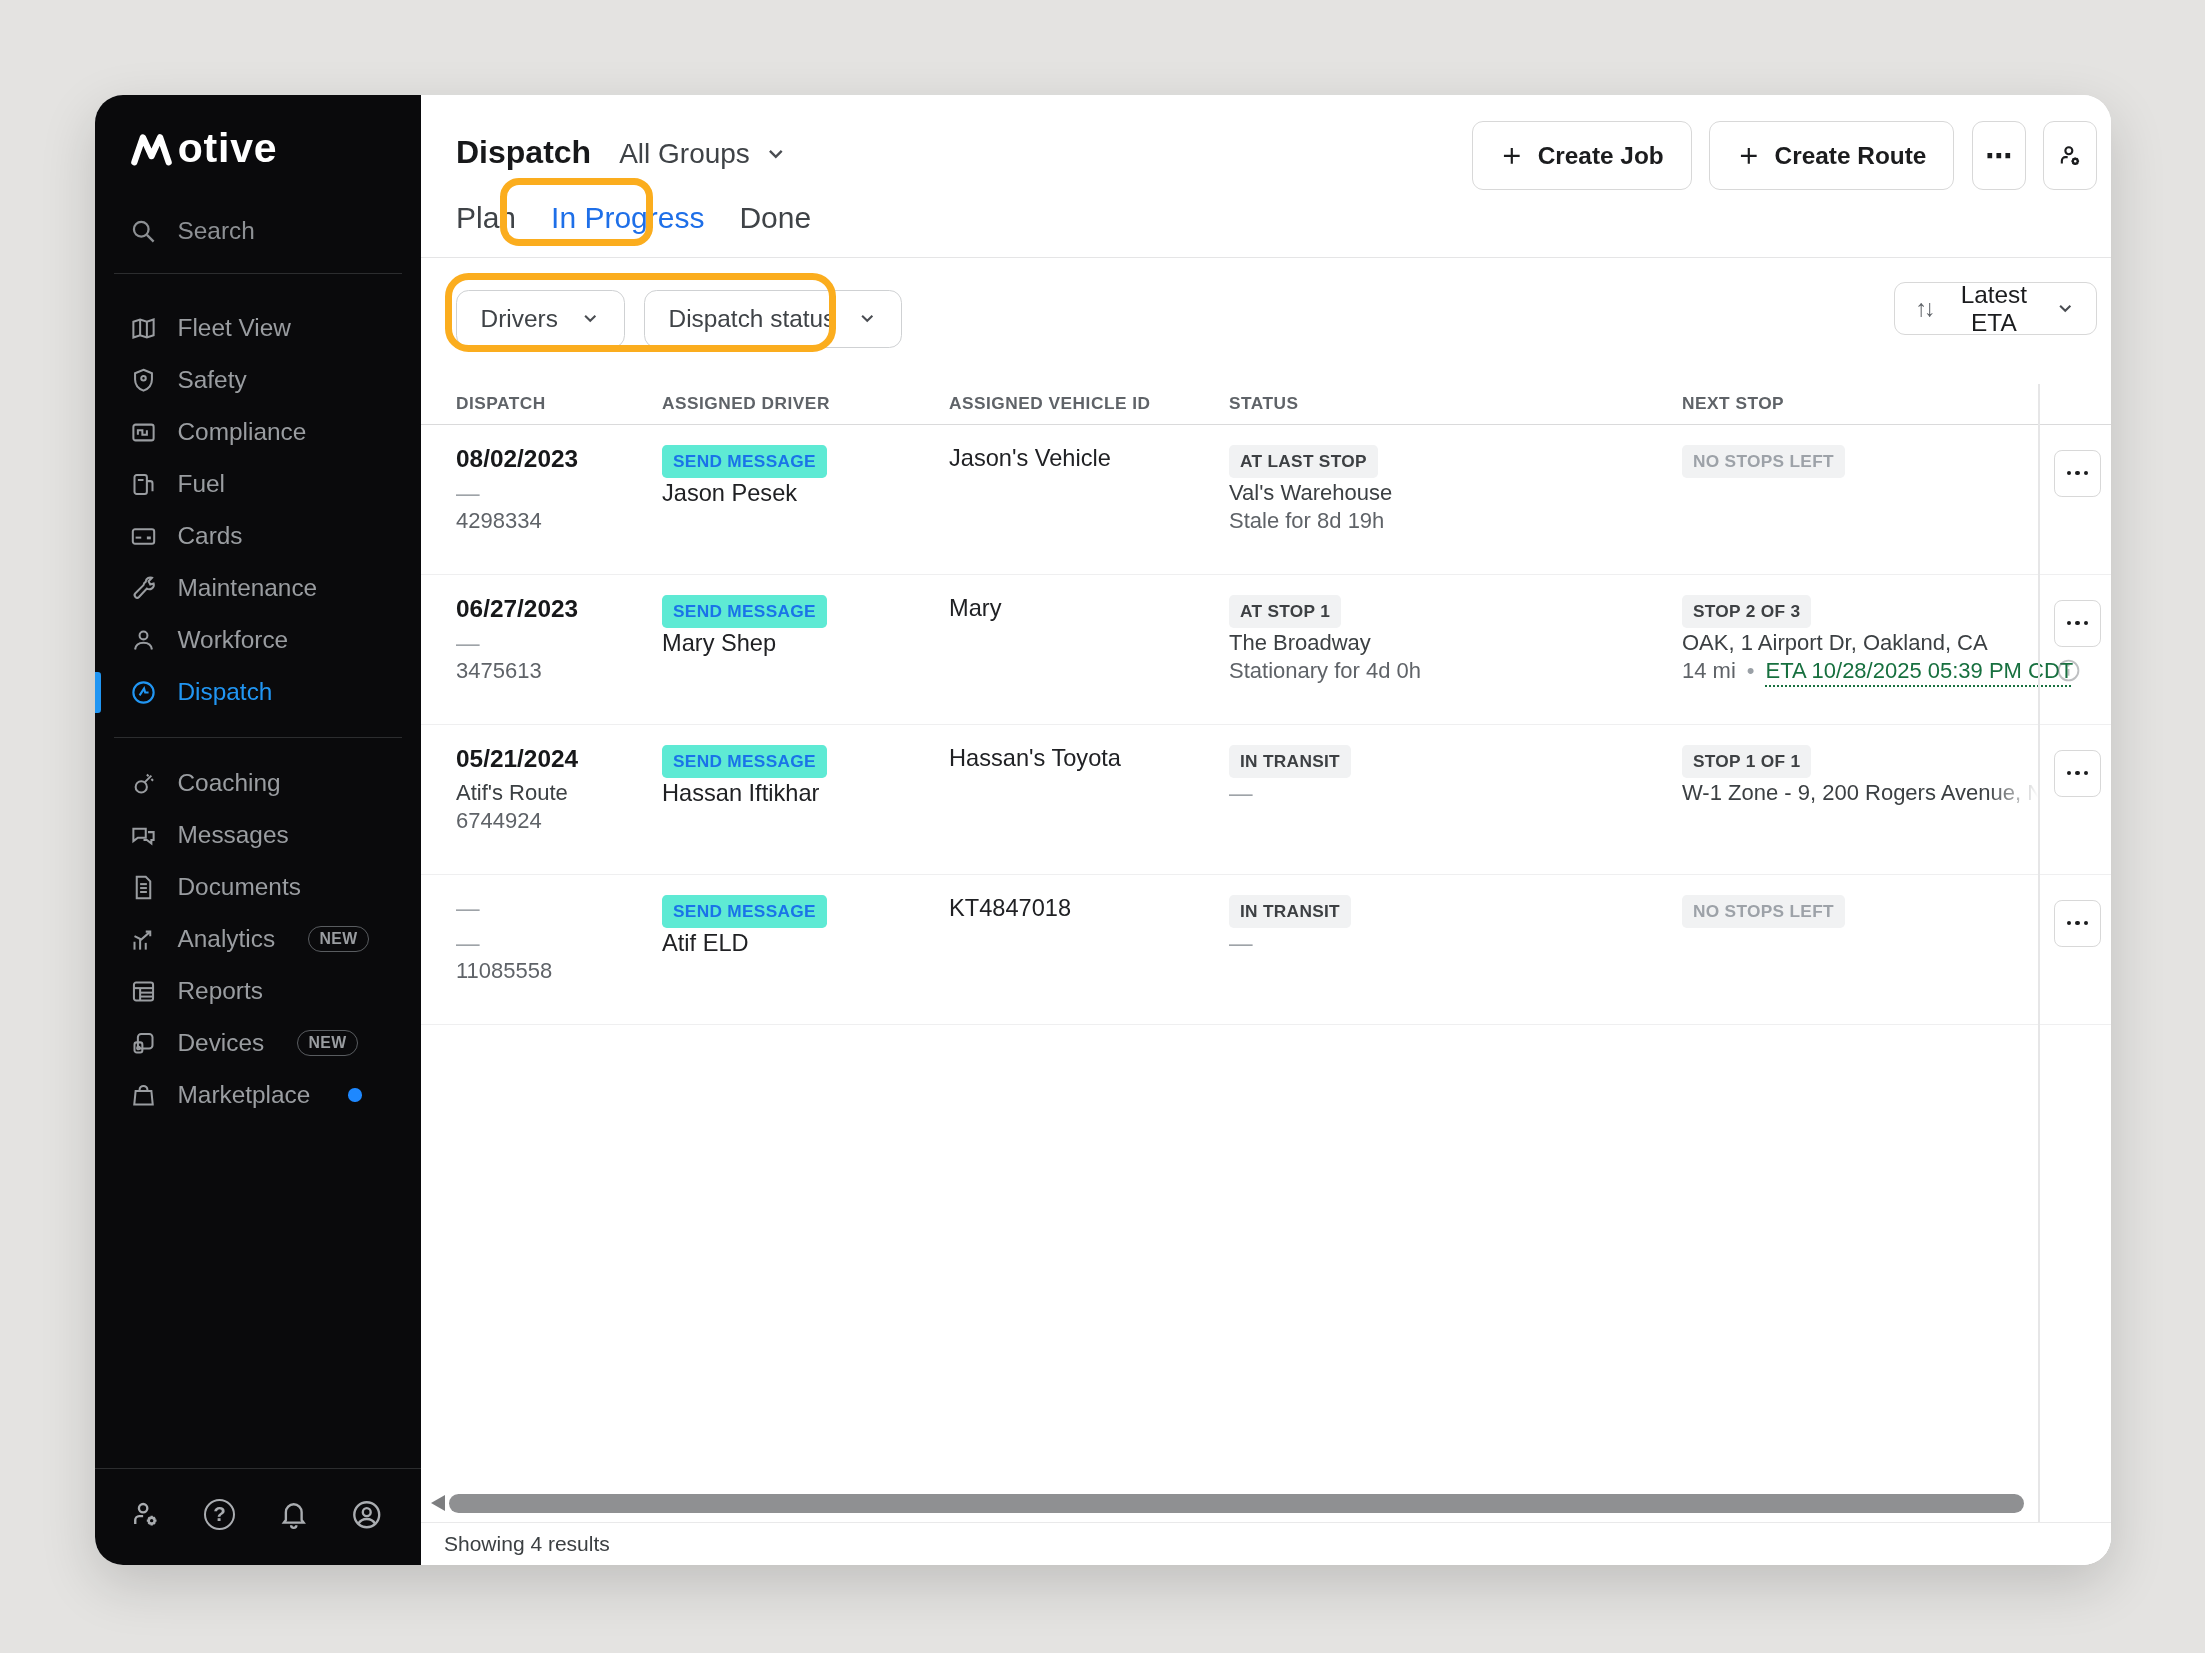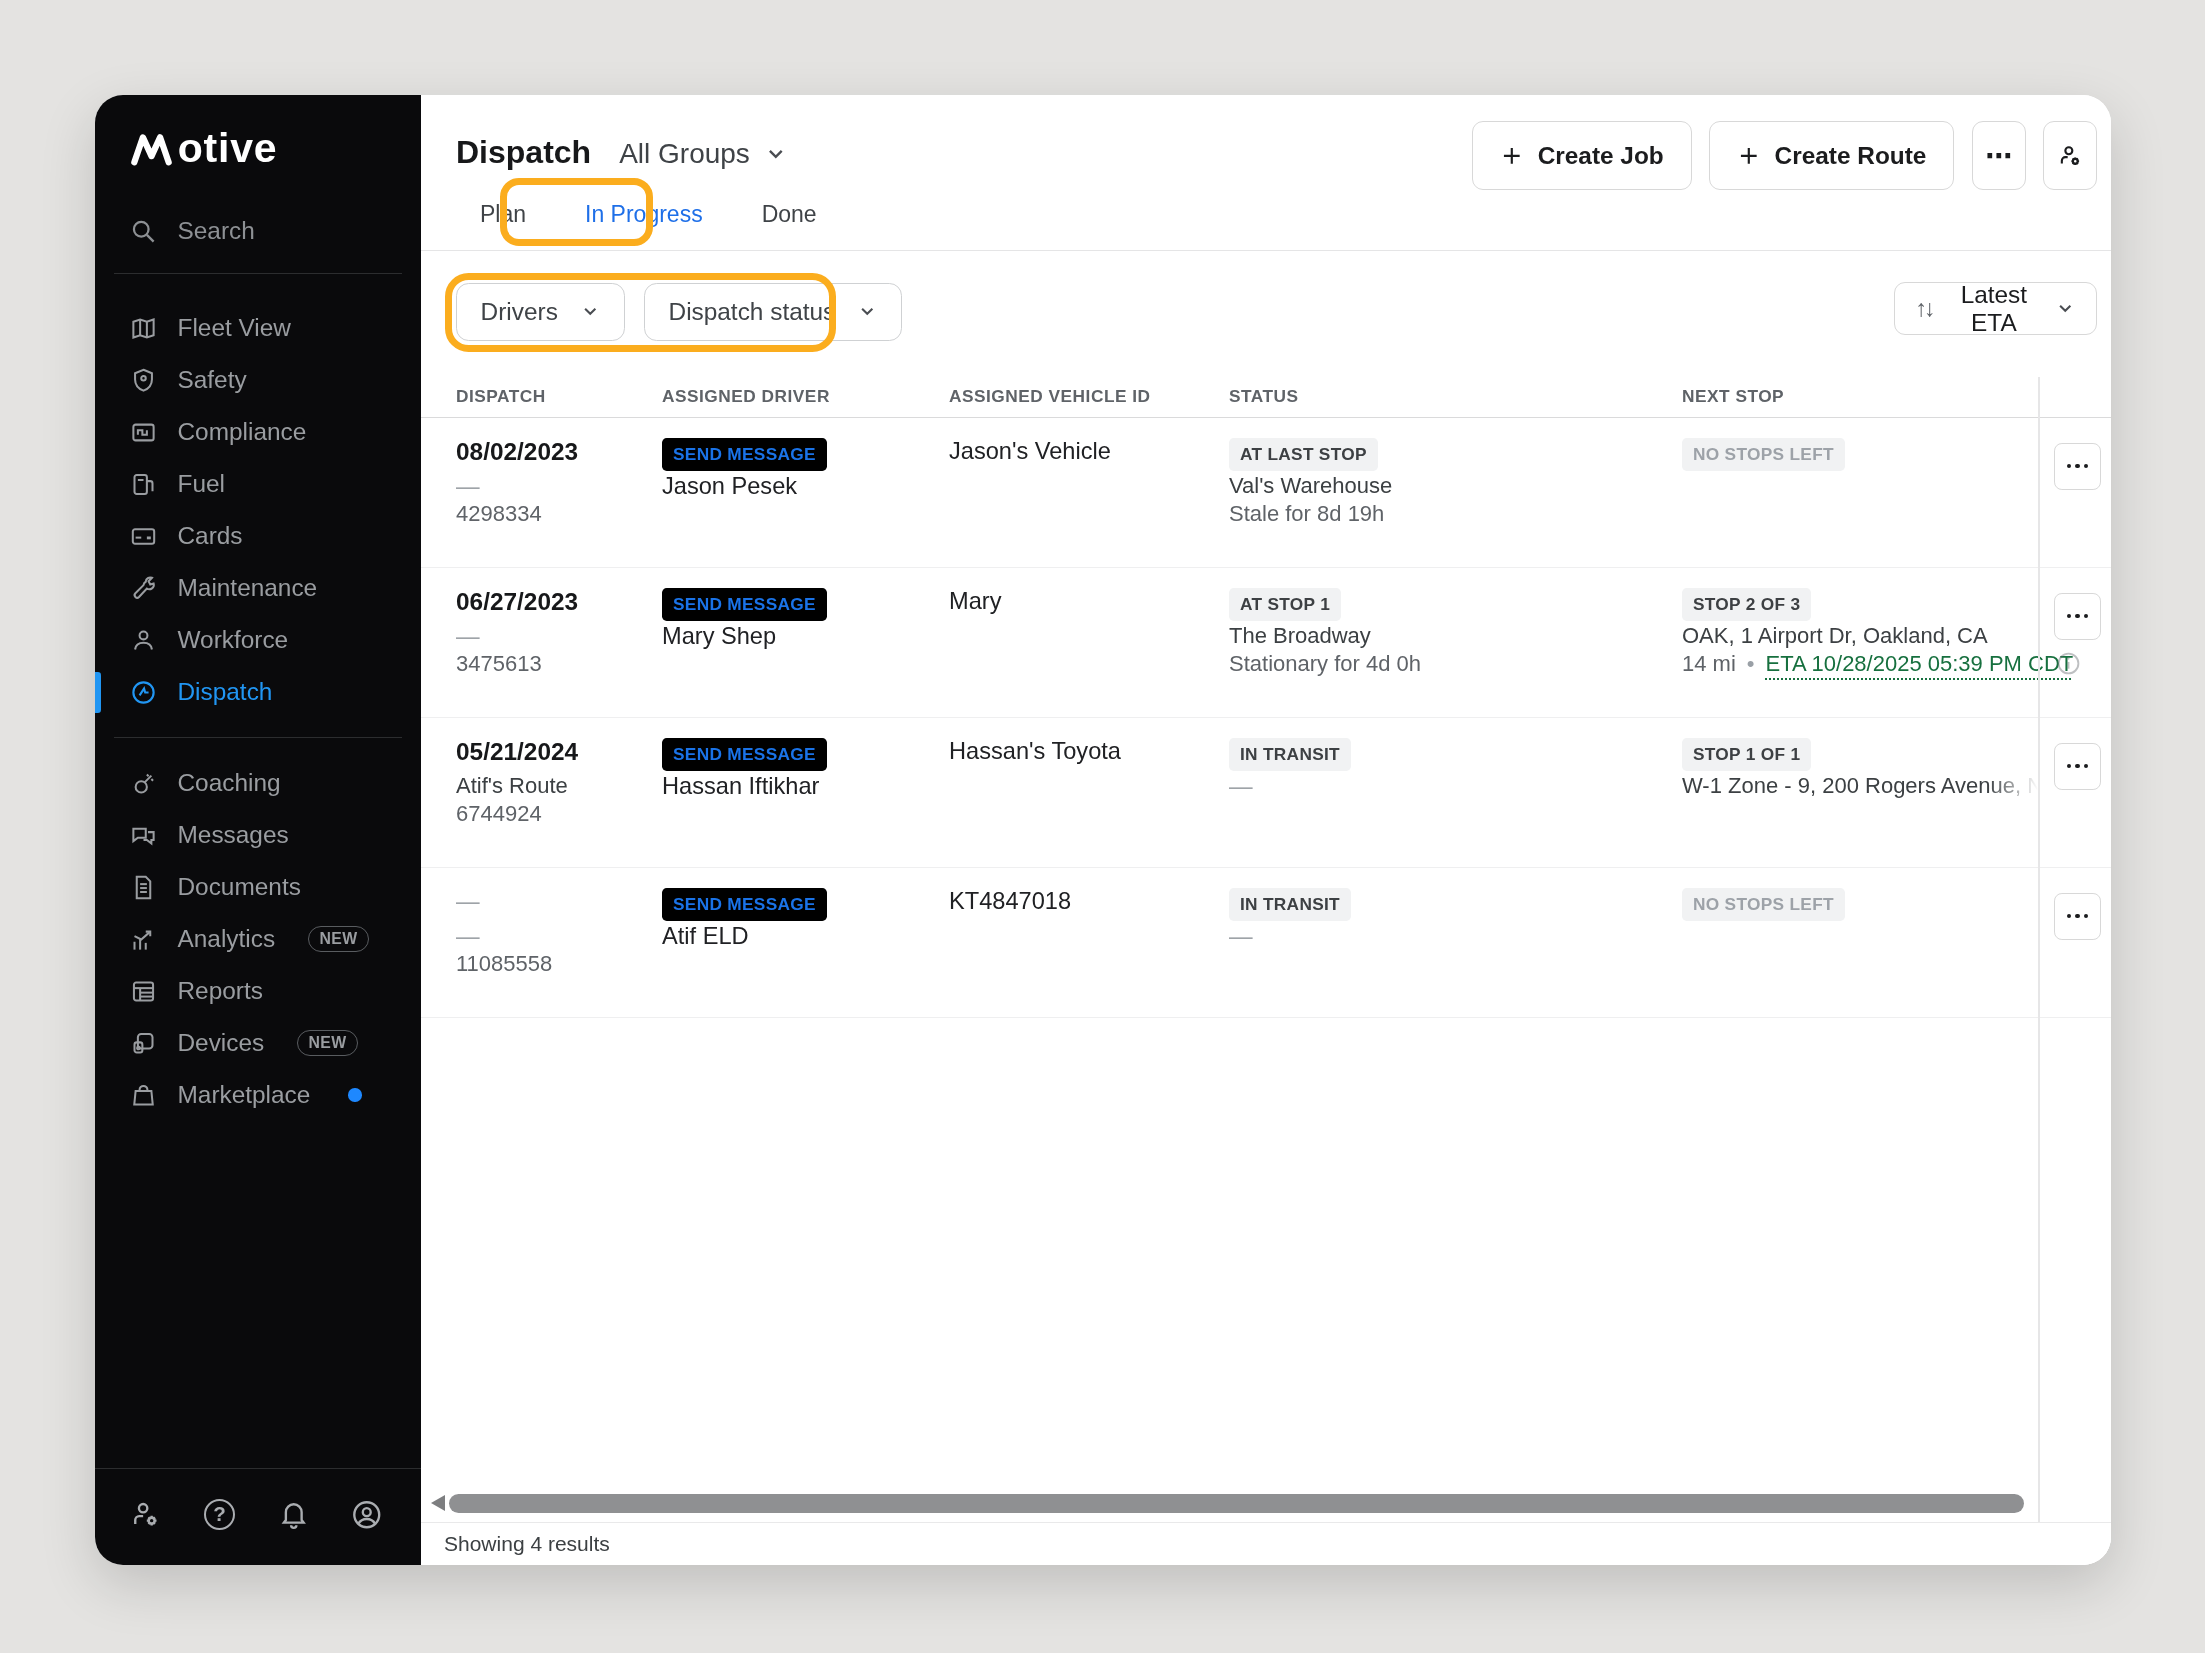--- a/index.html
+++ b/index.html
@@ -59,21 +59,21 @@
   .group-select { display:flex; align-items:center; gap:14px; font-size:28px; color:#3f4347; line-height:41px; cursor:pointer; }
   .header-actions { position:absolute; top:26px; right:57px; display:flex; gap:17.3px; }
   .btn {
     height:69px; background:#fff; border:1.6px solid #d8d8d8; border-radius:11px;
     display:flex; align-items:center; gap:14px; padding:0 27px;
     font-size:24.4px; font-weight:700; color:#1b1c1e; cursor:pointer;
     font-family:inherit;
   }
   .btn.icon-only { width:54px; padding:0; justify-content:center; font-weight:700; font-size:27px; color:#1b1c1e; }
   .tabs { margin-top:27px; padding:0 35px; display:flex; gap:35px; border-bottom:1.6px solid #e5e5e6; }
-  .tab { font-size:23px; color:#3f4347; padding-bottom:22px; cursor:pointer;margin-left:24px; }
+  .tab { font-size:30px; color:#3f4347; padding-bottom:22px; cursor:pointer; }
   .tab.active { color:#1e6fe8; }
   .filters-row { margin:31.5px 35px 0; display:flex; gap:19px; height:58px; position:relative; }
   .filter-btn {
     height:58px; background:#fff; border:1.6px solid #cfd1d3; border-radius:12.6px;
     display:flex; align-items:center; gap:22px; padding:0 23.6px;
     font-size:24.4px; color:#3f4347; cursor:pointer; font-family:inherit;
   }
   .sort-btn {
     position:absolute; right:57px; top:187px; height:53px; width:203px;
     background:#fff; border:1.6px solid #d8d8d8; border-radius:11px;
@@ -96,21 +96,21 @@
   .l3 { height:30px; display:flex; align-items:flex-start; }
   .date { font-size:24.4px; font-weight:700; color:#17181a; }
   .main-text { font-size:23.6px; color:#202124; }
   .sub-dark { font-size:22px; color:#3c4043; }
   .sub-gray { font-size:22px; color:#5f6368; }
   .dash { font-size:23.6px; color:#9ea3a8; }
   .chip {
     display:inline-flex; align-items:center; padding:4.7px 11px 5.5px; border-radius:4.7px;
     font-size:17.3px; font-weight:700; letter-spacing:0.3px; white-space:nowrap;
   }
-  .chip.blue { background:#000000; color:#1a73e8; cursor:pointer; }
+  .chip.blue { background:#5eead4; color:#1a73e8; cursor:pointer; }
   .chip.gray { background:#f1f2f3; color:#3d4043; }
   .chip.muted { background:#f1f2f3; color:#9da2a8; }
   .clip { overflow:hidden; position:relative; }
   .clip .fade { position:absolute; right:0; top:0; bottom:0; width:50px;
     background:linear-gradient(to right, rgba(255,255,255,0), #fff); }
   .eta-line { gap:11px; white-space:nowrap; }
   .eta-link {
     color:#17703f; font-size:22px; text-decoration:underline dotted; text-underline-offset:7px;
     text-decoration-thickness:1.6px; cursor:pointer;
   }

